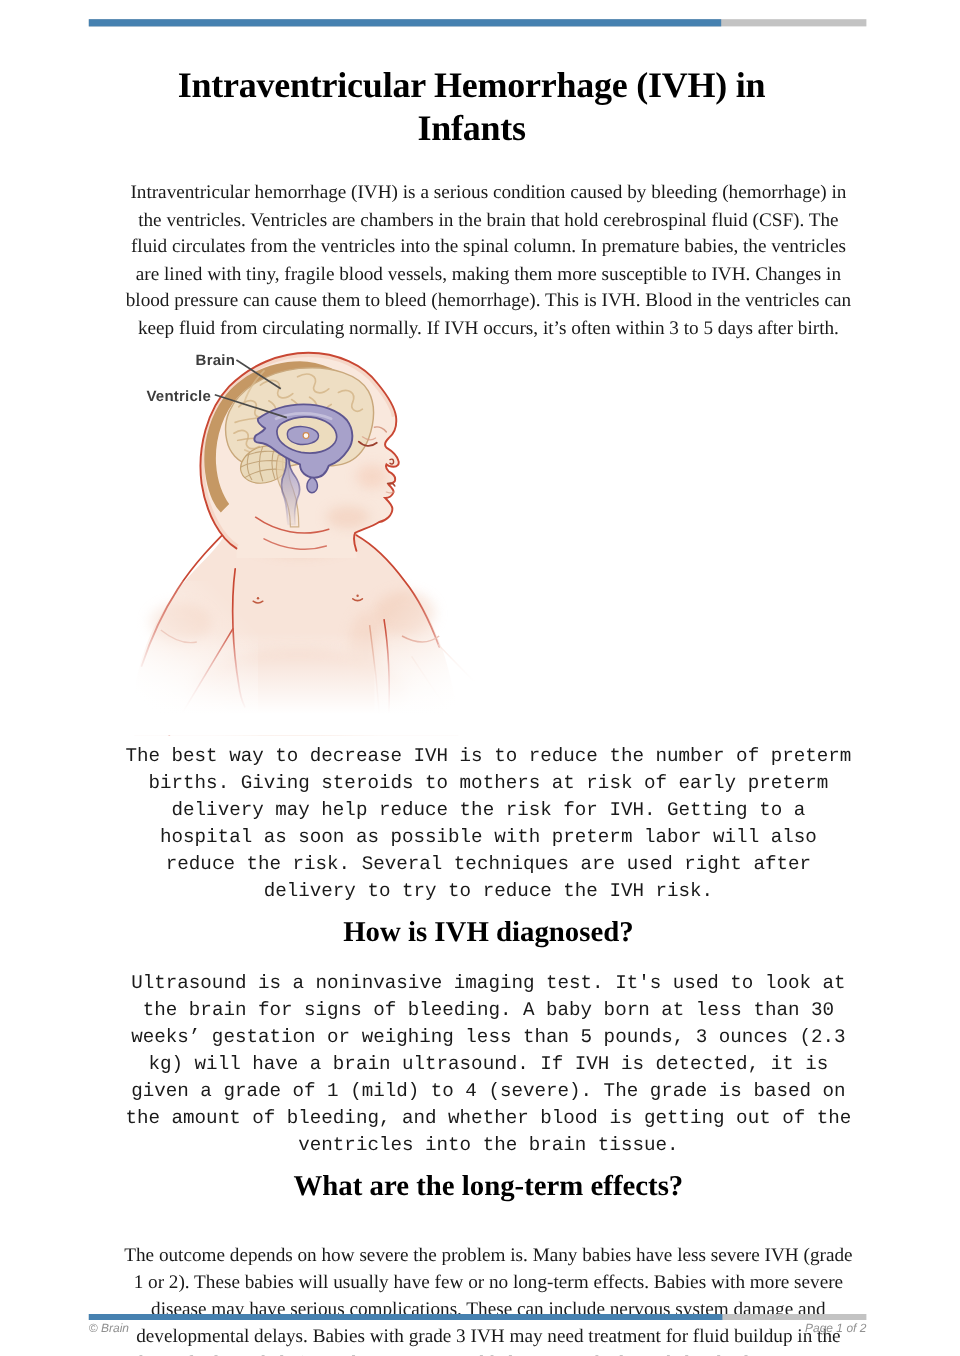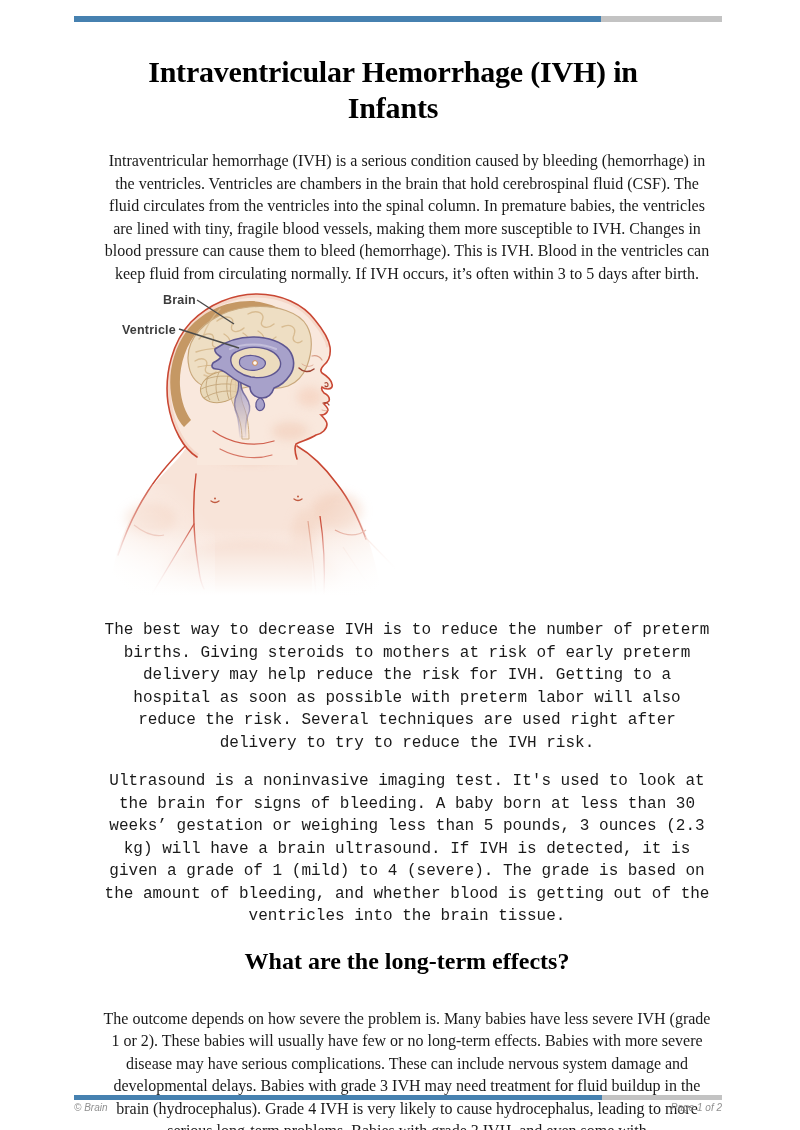--- a/index.html
+++ b/index.html
@@ -19,21 +19,21 @@
     margin:54px 0 0 0; max-width:580px; color:#000;
     font-size:30px; line-height:36px; font-weight:700; letter-spacing:-0.2px;
   }
   p.body { margin:0; font-size:16px; line-height:22.5px; }
   #p1 { margin-top:24px; }
   figure.illustration { margin:-6px 0 0 -3px; padding:0; width:360px; height:334px; position:relative; }
   #p2 { margin-top:6px;font-family:Liberation Mono, monospace; }
   h2.section {
     margin:8px 0 0 0; color:#000; font-size:24px; line-height:30px; font-weight:700;
   }
-  #h3 { margin-top:18px; }
+  #h3 { margin-top:8px; }
   #p3 { margin-top:16px;font-family:Liberation Mono, monospace; }
   #p4 { margin-top:32px; }
 
   .footer-row {
     position:absolute; left:74px; top:1102px; width:648px;
     display:flex; justify-content:space-between;
     font-family:"Liberation Sans", sans-serif; font-style:italic;
     font-size:10px; color:#909090;
   }
   svg text.fig-label {
@@ -201,20 +201,21 @@
         <line x1="97" y1="21" x2="134" y2="45" stroke="#4a4a4a" stroke-width="1.4"></line>
         <line x1="79" y1="50" x2="139" y2="69" stroke="#4a4a4a" stroke-width="1.4"></line>
         <text class="fig-label" x="63" y="25">Brain</text>
         <text class="fig-label" x="22" y="55">Ventricle</text>
       </g>
     </svg>
   </figure>
 
   <p class="body" id="p2">The best way to decrease IVH is to reduce the number of preterm births. Giving steroids to mothers at risk of early preterm delivery may help reduce the risk for IVH. Getting to a hospital as soon as possible with preterm labor will also reduce the risk. Several techniques are used right after delivery to try to reduce the IVH risk.</p>
 
+  <h2 class="section" id="h2">How is IVH diagnosed?</h2>
   <p class="body" id="p3">Ultrasound is a noninvasive imaging test. It's used to look at the brain for signs of bleeding. A baby born at less than 30 weeks’ gestation or weighing less than 5 pounds, 3 ounces (2.3 kg) will have a brain ultrasound. If IVH is detected, it is given a grade of 1 (mild) to 4 (severe). The grade is based on the amount of bleeding, and whether blood is getting out of the ventricles into the brain tissue.</p>
 
   <h2 class="section" id="h3">What are the long-term effects?</h2>
   <p class="body" id="p4">The outcome depends on how severe the problem is. Many babies have less severe IVH (grade 1 or 2). These babies will usually have few or no long-term effects. Babies with more severe disease may have serious complications. These can include nervous system damage and developmental delays. Babies with grade 3 IVH may need treatment for fluid buildup in the brain (hydrocephalus). Grade 4 IVH is very likely to cause hydrocephalus, leading to more serious long-term problems. Babies with grade 3 IVH, and even some with</p>
 </div>
 
 <div class="footer-bar">
   <div class="bar-blue"></div>
 </div>
 <div class="footer-row">

